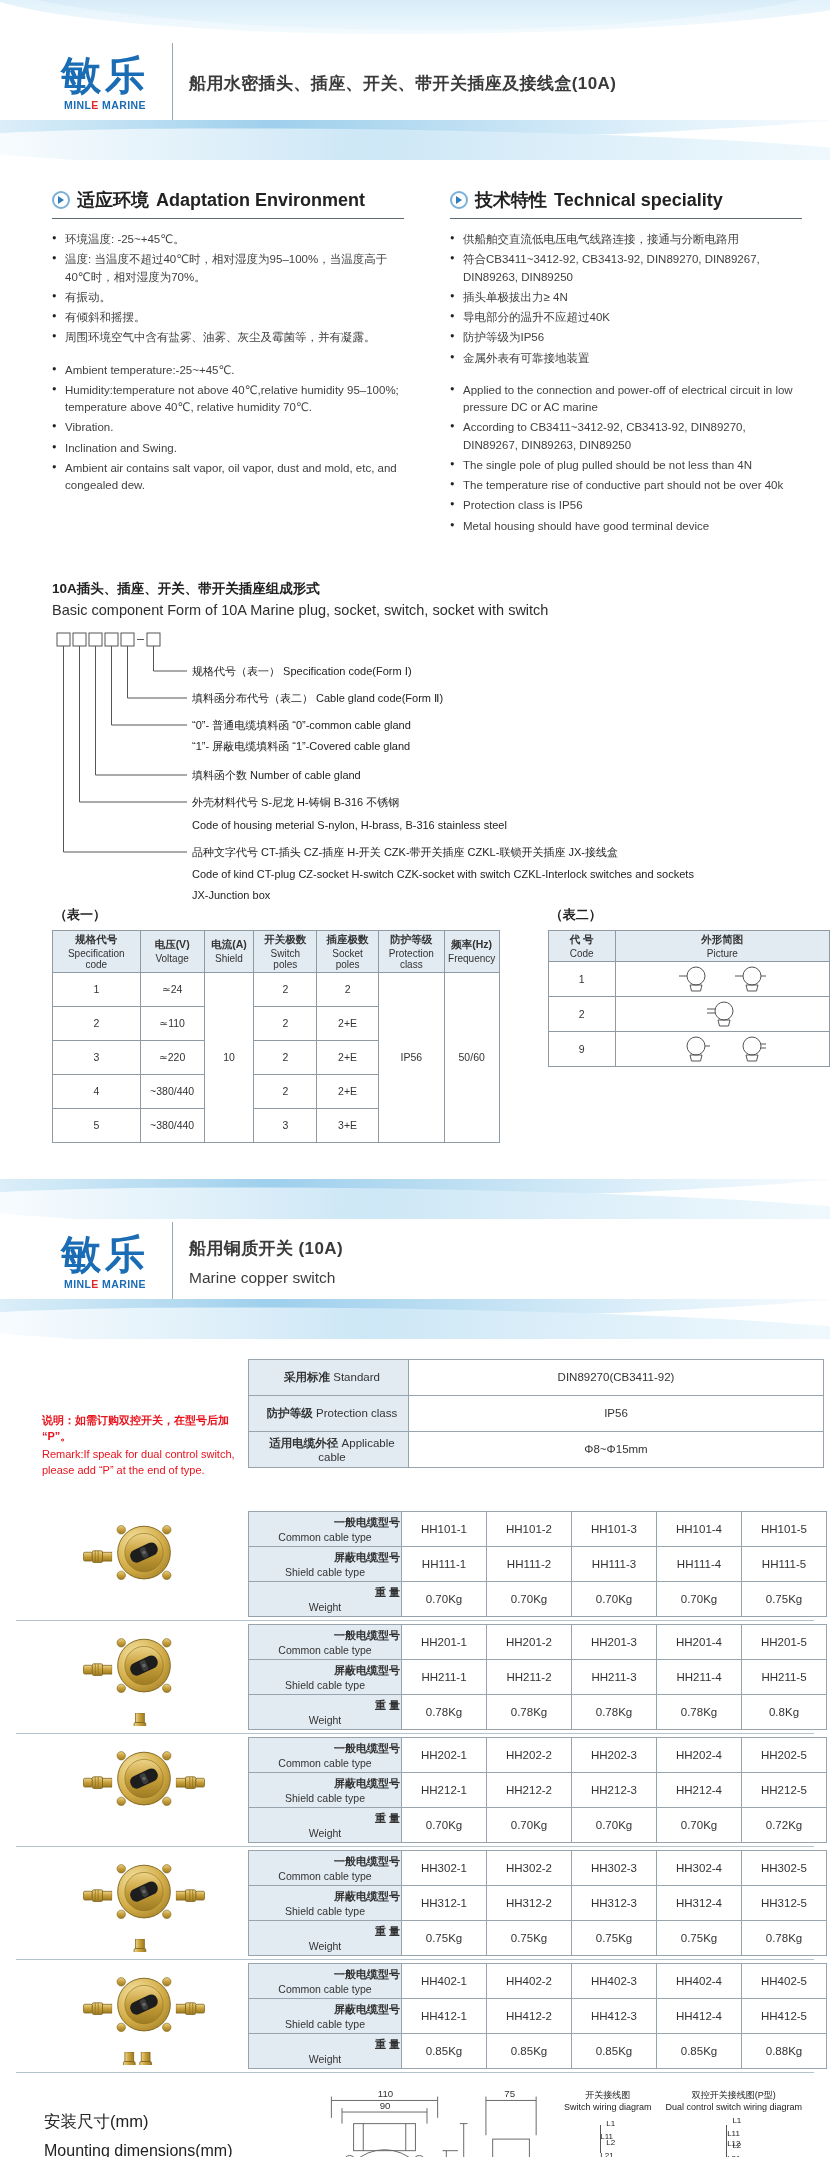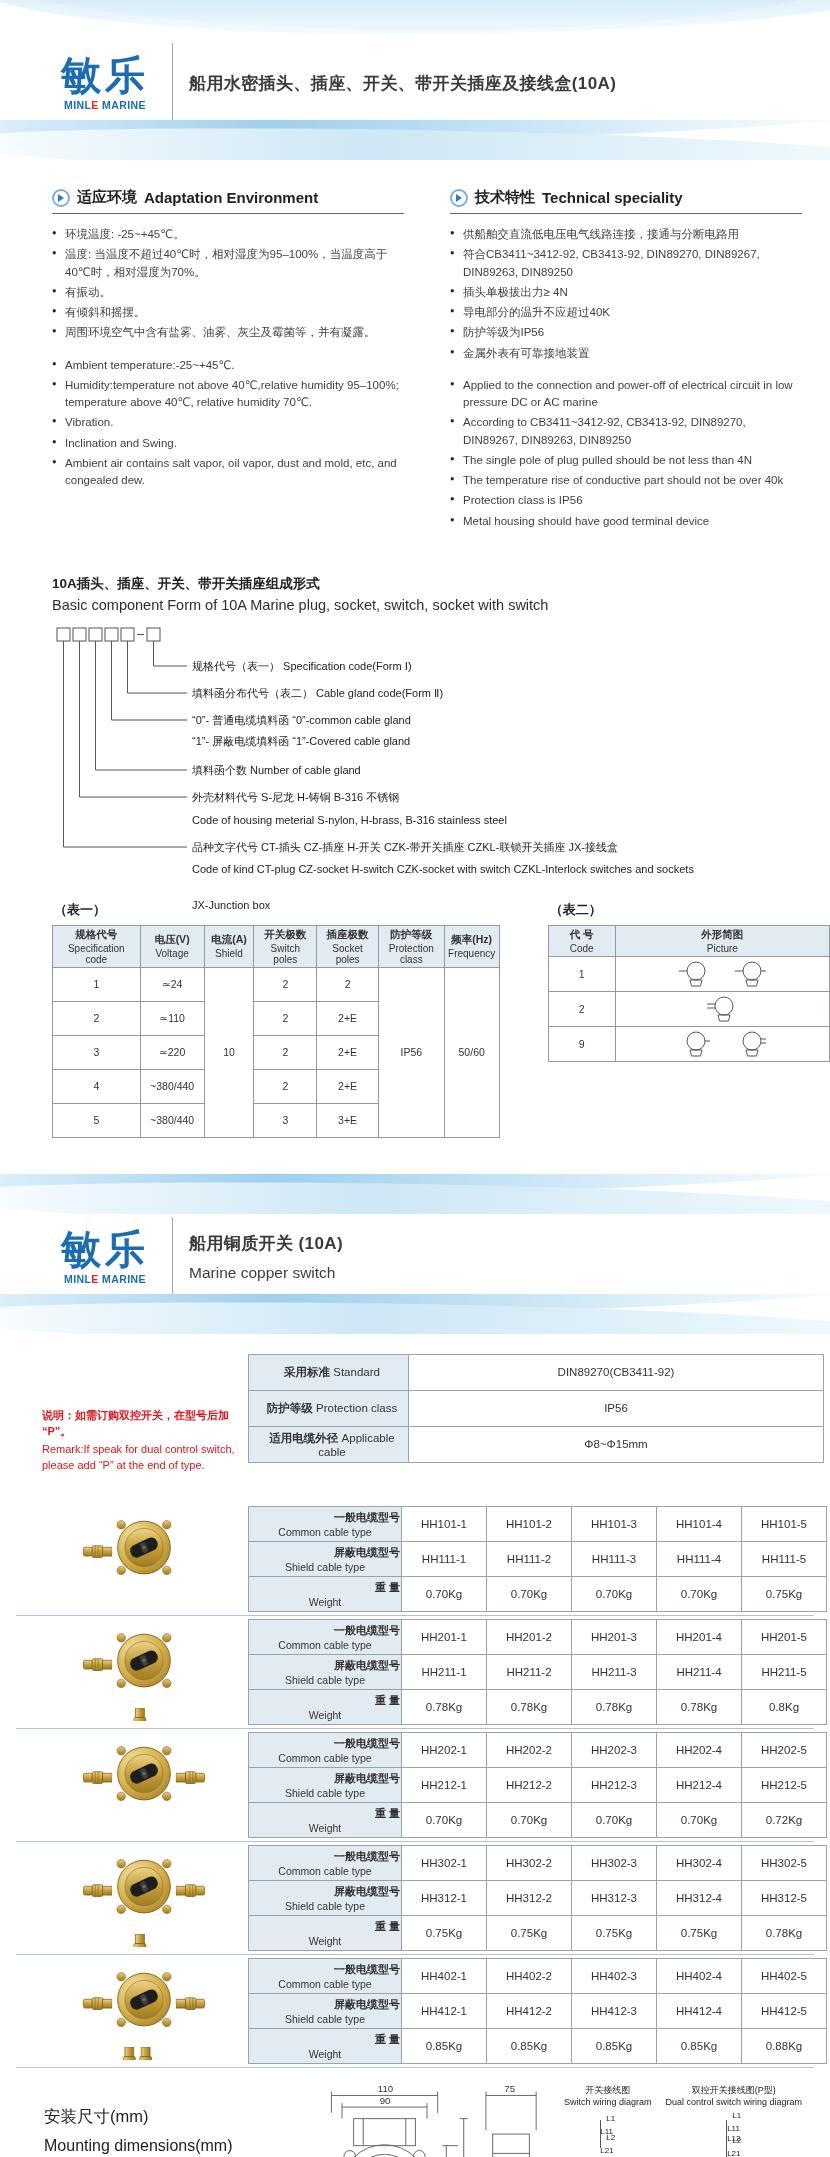--- a/index.html
+++ b/index.html
@@ -22,21 +22,21 @@
   .logo-cn{font-size:40px;font-weight:bold;color:#1a6cb4;letter-spacing:4px;line-height:1;}
   .logo-en{font-size:10.5px;font-weight:bold;color:#1a6cb4;margin-top:4px;letter-spacing:.4px;}
   .logo-en .accent{color:#e0262b;}
   .hdr-divider{width:1px;background:#9aa7b0;height:80px;margin:0 16px 0 14px;}
   .titles .cn{font-size:17px;font-weight:bold;color:#3a3a3a;letter-spacing:.4px;}
   .titles .en{font-size:15.5px;color:#3c3c3c;margin-top:9px;}
   
   .two-col{display:flex;gap:46px;margin:28px 28px 0 52px;}
   .col{flex:1;min-width:0;}
   .sec-head{display:flex;align-items:center;gap:7px;border-bottom:1.5px solid #5f6a70;
-        padding-bottom:6px;margin:0 0 12px 0;font-size:15px;font-weight:bold;color:#222;}
+        padding-bottom:6px;margin:0 0 12px 0;font-size:18px;font-weight:bold;color:#222;}
   .play-icon{width:14px;height:14px;border-radius:50%;border:2px solid #79b0d8;background:#fff;
         position:relative;display:inline-block;flex:0 0 auto;}
   .play-icon::before{content:"";position:absolute;left:4px;top:3px;width:0;height:0;
         border-left:6px solid #2f7dbd;border-top:4px solid transparent;border-bottom:4px solid transparent;}
   .bullets{list-style:none;margin:0;padding:0;font-size:11.5px;line-height:1.5;color:#3f3f3f;}
   .bullets li{padding-left:13px;position:relative;margin-bottom:3px;}
   .bullets li::before{content:"●";position:absolute;left:0;top:1px;font-size:7.5px;color:#222;}
   .bullets.en{margin-top:15px;}
   
   .comp{margin:42px 0 0 52px;}
@@ -224,21 +224,21 @@
       </svg>
       <div class="codelabel" style="top:32px">规格代号（表一）  Specification code(Form Ⅰ)</div>
       <div class="codelabel" style="top:59px">填料函分布代号（表二）  Cable gland code(Form Ⅱ)</div>
       <div class="codelabel" style="top:86px">“0”- 普通电缆填料函  “0”-common cable gland</div>
       <div class="codelabel" style="top:107px">“1”- 屏蔽电缆填料函  “1”-Covered cable gland</div>
       <div class="codelabel" style="top:136px">填料函个数  Number of cable gland</div>
       <div class="codelabel" style="top:163px">外壳材料代号  S-尼龙  H-铸铜  B-316 不锈钢</div>
       <div class="codelabel" style="top:187px">Code of housing meterial S-nylon, H-brass, B-316 stainless steel</div>
       <div class="codelabel" style="top:213px">品种文字代号  CT-插头  CZ-插座  H-开关  CZK-带开关插座  CZKL-联锁开关插座  JX-接线盒</div>
       <div class="codelabel" style="top:236px">Code of kind CT-plug CZ-socket H-switch CZK-socket with switch CZKL-Interlock switches and sockets</div>
-      <div class="codelabel" style="top:272px">JX-Junction box</div>
+      <div class="codelabel" style="top:257px">JX-Junction box</div>
     </div>
   </section>
 
   <section class="tables">
     <div>
       <div class="tcaption">（表一）</div>
       <table class="grid">
         <tbody>
             <tr>
           <th style="width:86px">

